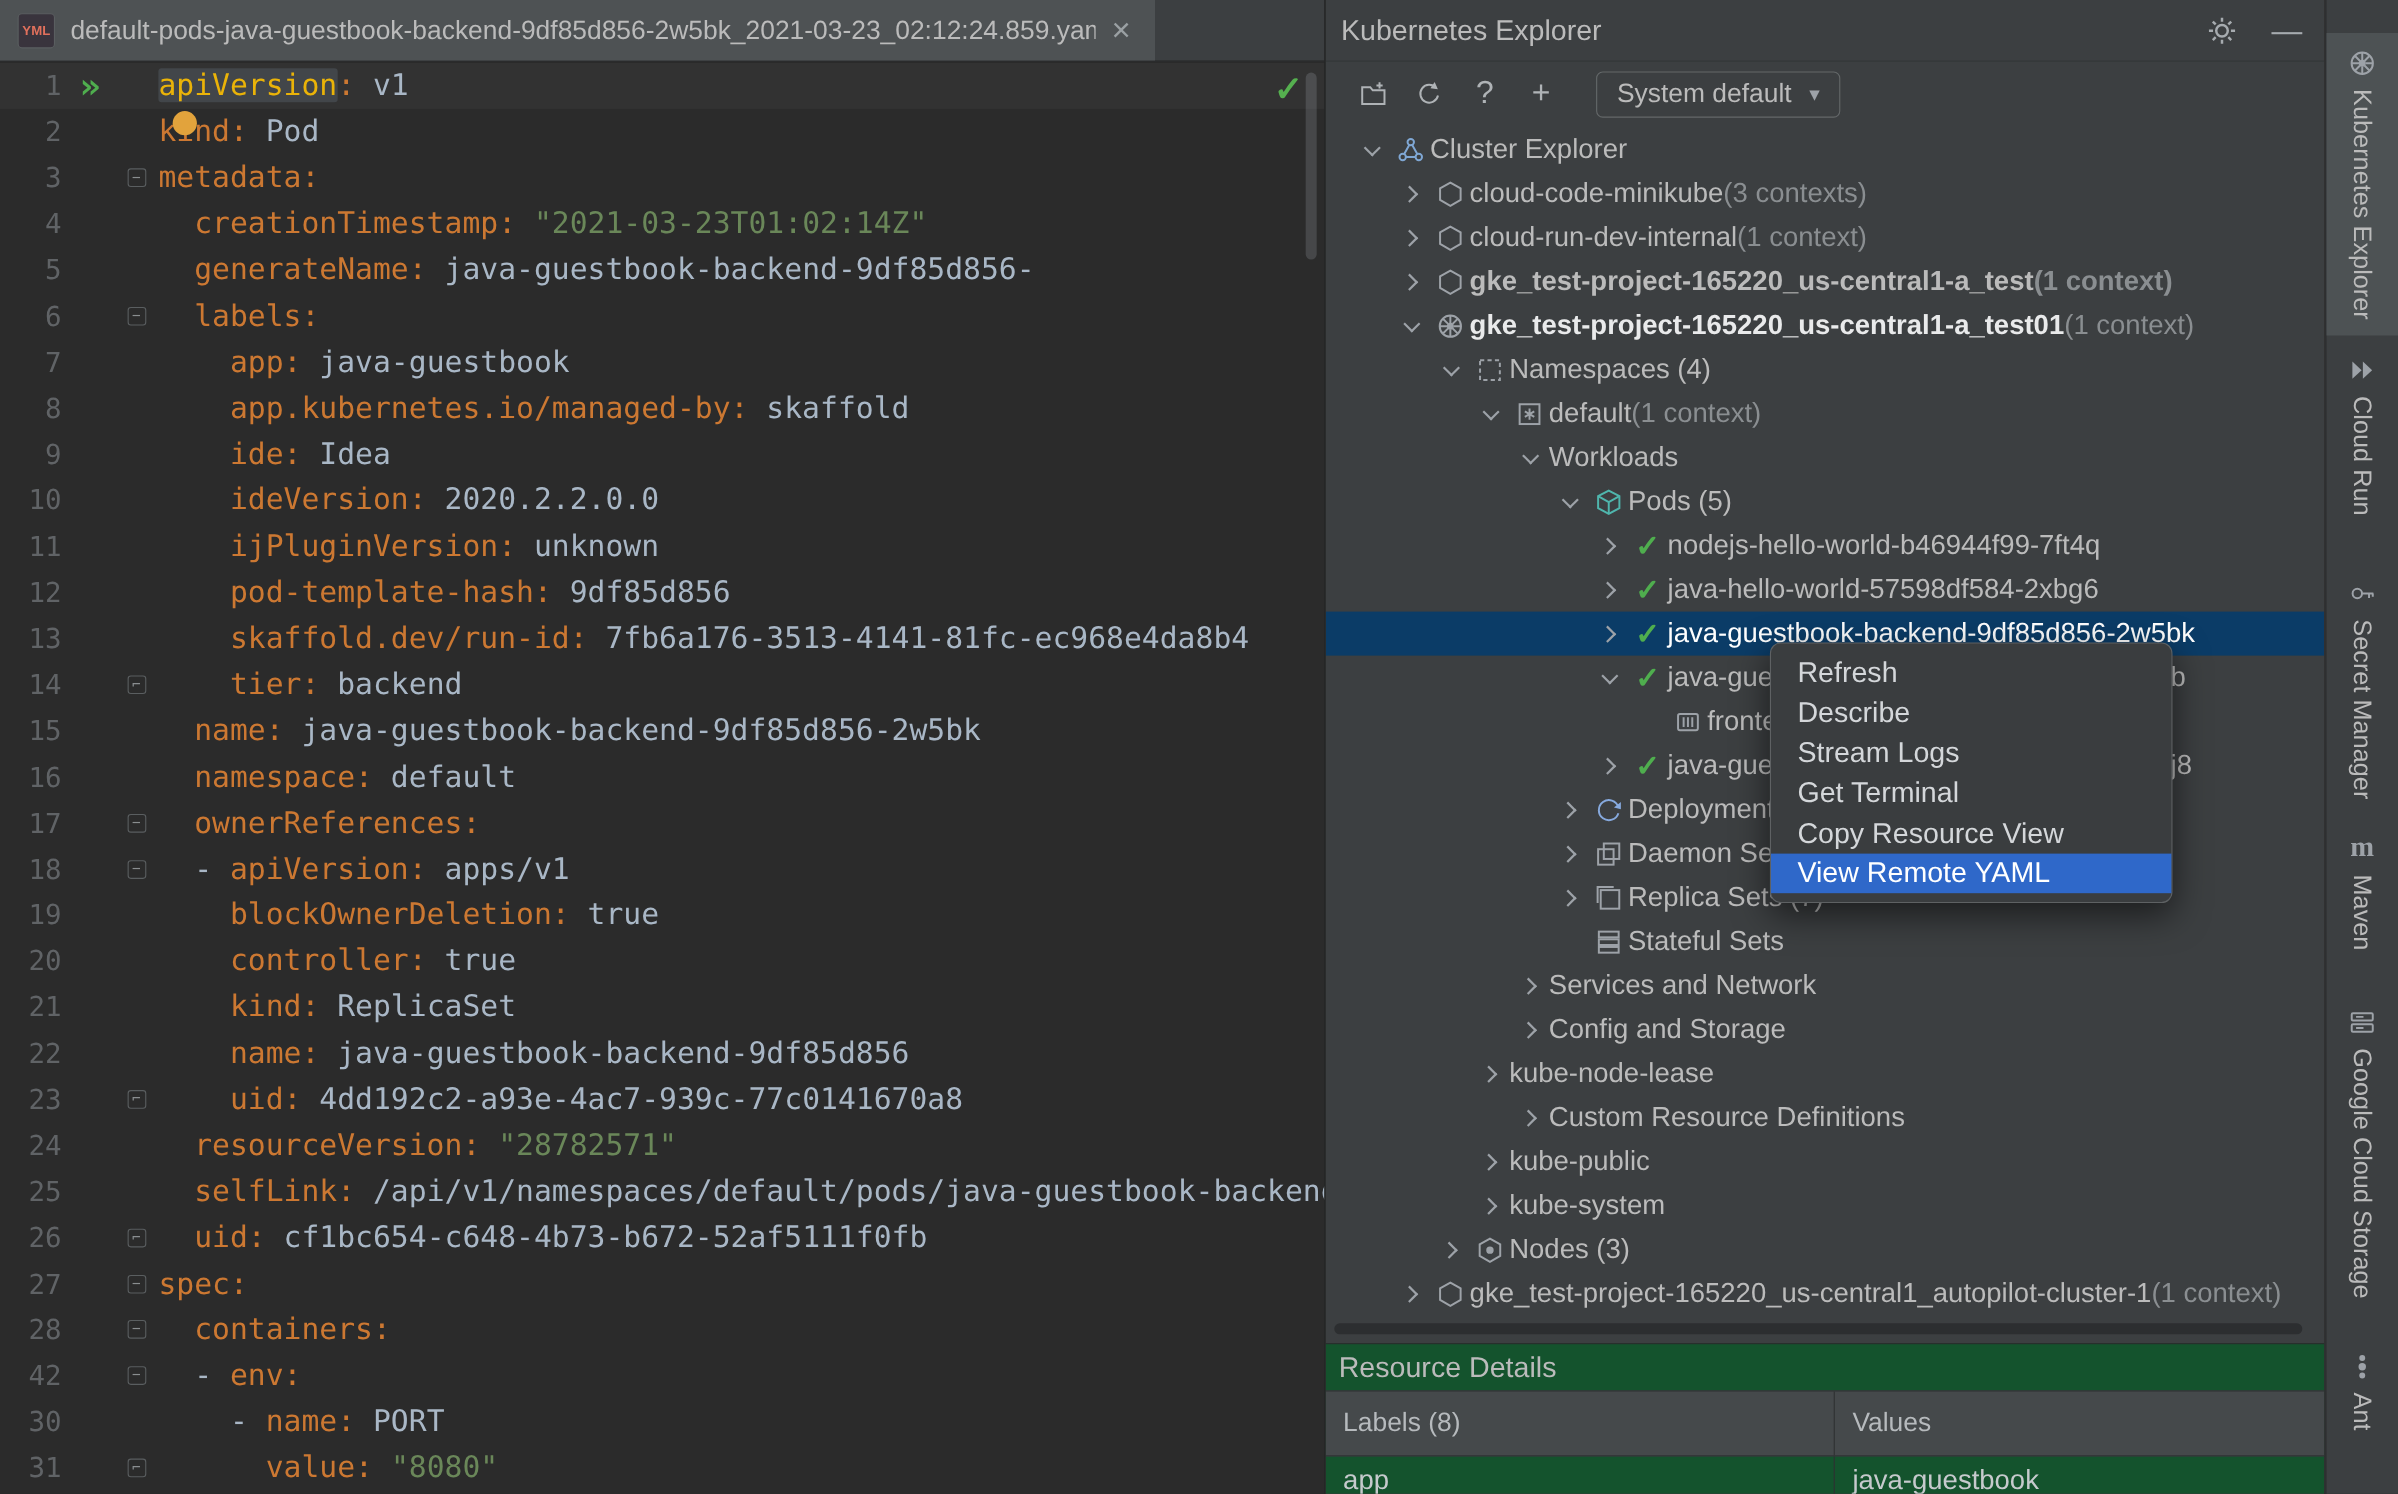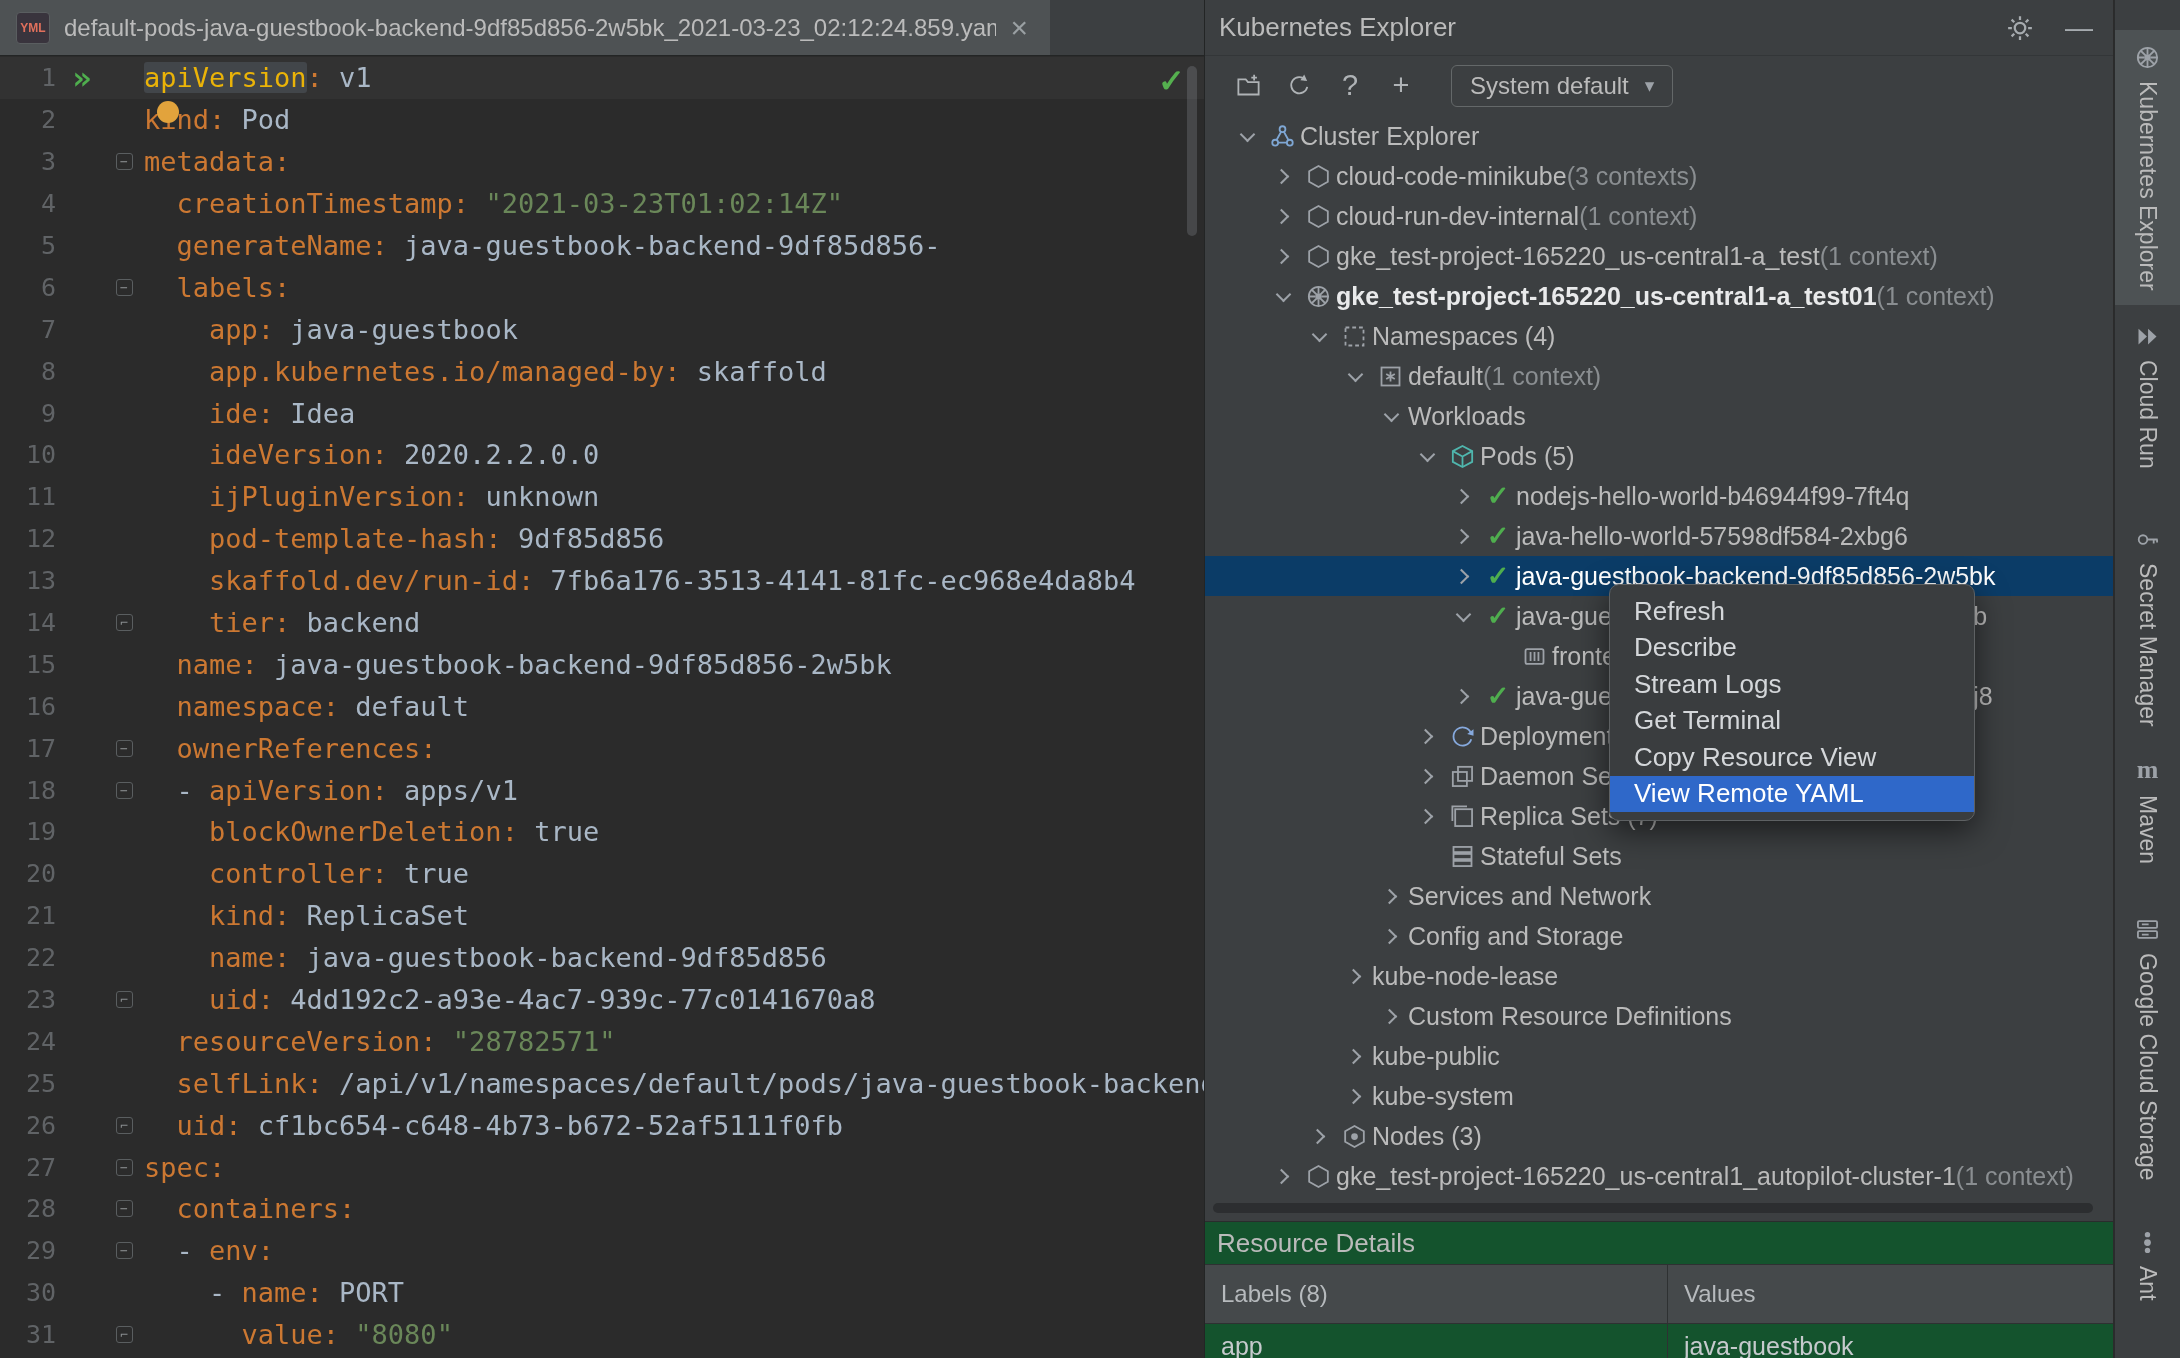--- a/index.html
+++ b/index.html
@@ -142,21 +142,21 @@
     <div class="line"><span class="ln">19</span><span class="gico"></span><span class="fold"></span><span class="code"><span class="tk-t">    </span><span class="tk-k">blockOwnerDeletion:</span><span class="tk-t"> true</span></span></div>
     <div class="line"><span class="ln">20</span><span class="gico"></span><span class="fold"></span><span class="code"><span class="tk-t">    </span><span class="tk-k">controller:</span><span class="tk-t"> true</span></span></div>
     <div class="line"><span class="ln">21</span><span class="gico"></span><span class="fold"></span><span class="code"><span class="tk-t">    </span><span class="tk-k">kind:</span><span class="tk-t"> ReplicaSet</span></span></div>
     <div class="line"><span class="ln">22</span><span class="gico"></span><span class="fold"></span><span class="code"><span class="tk-t">    </span><span class="tk-k">name:</span><span class="tk-t"> java-guestbook-backend-9df85d856</span></span></div>
     <div class="line"><span class="ln">23</span><span class="gico"></span><span class="fold"><span class="fold-box">⌐</span></span><span class="code"><span class="tk-t">    </span><span class="tk-k">uid:</span><span class="tk-t"> 4dd192c2-a93e-4ac7-939c-77c0141670a8</span></span></div>
     <div class="line"><span class="ln">24</span><span class="gico"></span><span class="fold"></span><span class="code"><span class="tk-t">  </span><span class="tk-k">resourceVersion:</span><span class="tk-s"> "28782571"</span></span></div>
     <div class="line"><span class="ln">25</span><span class="gico"></span><span class="fold"></span><span class="code"><span class="tk-t">  </span><span class="tk-k">selfLink:</span><span class="tk-t"> /api/v1/namespaces/default/pods/java-guestbook-backend-9df85d856-2w5bk</span></span></div>
     <div class="line"><span class="ln">26</span><span class="gico"></span><span class="fold"><span class="fold-box">⌐</span></span><span class="code"><span class="tk-t">  </span><span class="tk-k">uid:</span><span class="tk-t"> cf1bc654-c648-4b73-b672-52af5111f0fb</span></span></div>
     <div class="line"><span class="ln">27</span><span class="gico"></span><span class="fold"><span class="fold-box">−</span></span><span class="code"><span class="tk-k">spec:</span></span></div>
     <div class="line"><span class="ln">28</span><span class="gico"></span><span class="fold"><span class="fold-box">−</span></span><span class="code"><span class="tk-t">  </span><span class="tk-k">containers:</span></span></div>
-    <div class="line"><span class="ln">29</span><span class="gico"></span><span class="fold"><span class="fold-box">−</span></span><span class="code"><span class="tk-t">  - </span><span class="tk-k">env:</span></span></div>
+    <div class="line"><span class="ln">42</span><span class="gico"></span><span class="fold"><span class="fold-box">−</span></span><span class="code"><span class="tk-t">  - </span><span class="tk-k">env:</span></span></div>
     <div class="line"><span class="ln">30</span><span class="gico"></span><span class="fold"></span><span class="code"><span class="tk-t">    - </span><span class="tk-k">name:</span><span class="tk-t"> PORT</span></span></div>
     <div class="line"><span class="ln">31</span><span class="gico"></span><span class="fold"><span class="fold-box">⌐</span></span><span class="code"><span class="tk-t">      </span><span class="tk-k">value:</span><span class="tk-s"> "8080"</span></span></div>
   </div>
 <div class="bdot"></div>
 <div class="editor-check">✓</div>
 <div class="editor-scroll"></div>
 <div class="vdiv"></div>
 
 <div class="panel">
   <div class="p-header">
@@ -225,21 +225,21 @@
           <i></i>
         </span>
         <span class="ticon">
           <svg width="27" height="27" viewBox="0 0 24 24" fill="none" stroke="#9da2a8" stroke-width="1.6">
             <polygon points="12,2.6 20.3,7.3 20.3,16.7 12,21.4 3.7,16.7 3.7,7.3"></polygon>
           </svg>
         </span>
         <span class="tlabel">cloud-run-dev-internal</span>
         <span class="tsuffix"> (1 context)</span>
       </div>
-      <div class="trow" style="padding-left: 61px;">
+      <div class="trow" style="padding-left: 61px; font-weight: bold;">
         <span class="chev r">
           <i></i>
         </span>
         <span class="ticon">
           <svg width="27" height="27" viewBox="0 0 24 24" fill="none" stroke="#9da2a8" stroke-width="1.6">
             <polygon points="12,2.6 20.3,7.3 20.3,16.7 12,21.4 3.7,16.7 3.7,7.3"></polygon>
           </svg>
         </span>
         <span class="tlabel">gke_test-project-165220_us-central1-a_test</span>
         <span class="tsuffix"> (1 context)</span>

